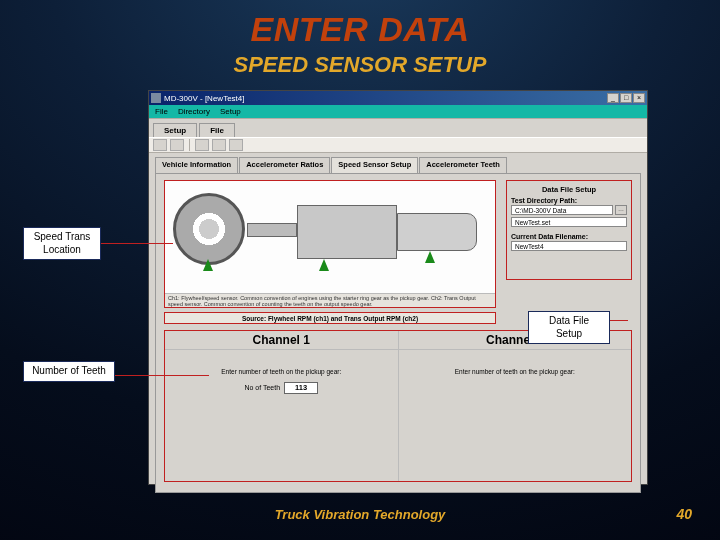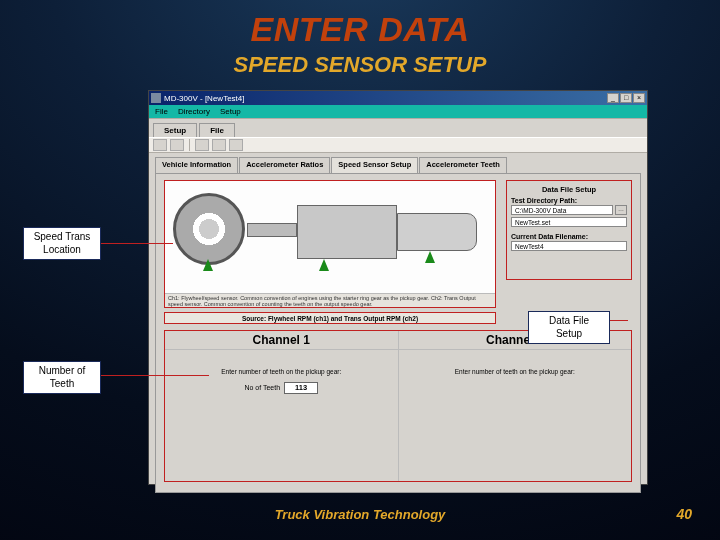--- a/index.html
+++ b/index.html
@@ -54,21 +54,21 @@
     background: #fff;
     border: 1.5px solid #1a2a5a;
     padding: 3px 8px;
     font-size: 10px;
     text-align: center;
     line-height: 1.25;
     color: #000;
     z-index: 30;
   }
   .c-sensor { top: 227px; left: 23px; width: 78px; }
-  .c-teeth  { top: 361px; left: 23px; width: 78px; }
+  .c-teeth  { top: 361px; left: 23px; width: 92px; }
   .c-dfs    { top: 311px; left: 528px; width: 82px; }
   .lead {
     position: absolute;
     height: 0;
     border-top: 1px solid #c02020;
     z-index: 29;
   }
   .lead-sensor { top: 243px; left: 101px; width: 72px; }
   .lead-teeth  { top: 375px; left: 101px; width: 108px; }
   .lead-dfs    { top: 320px; left: 610px; width: 18px; }

